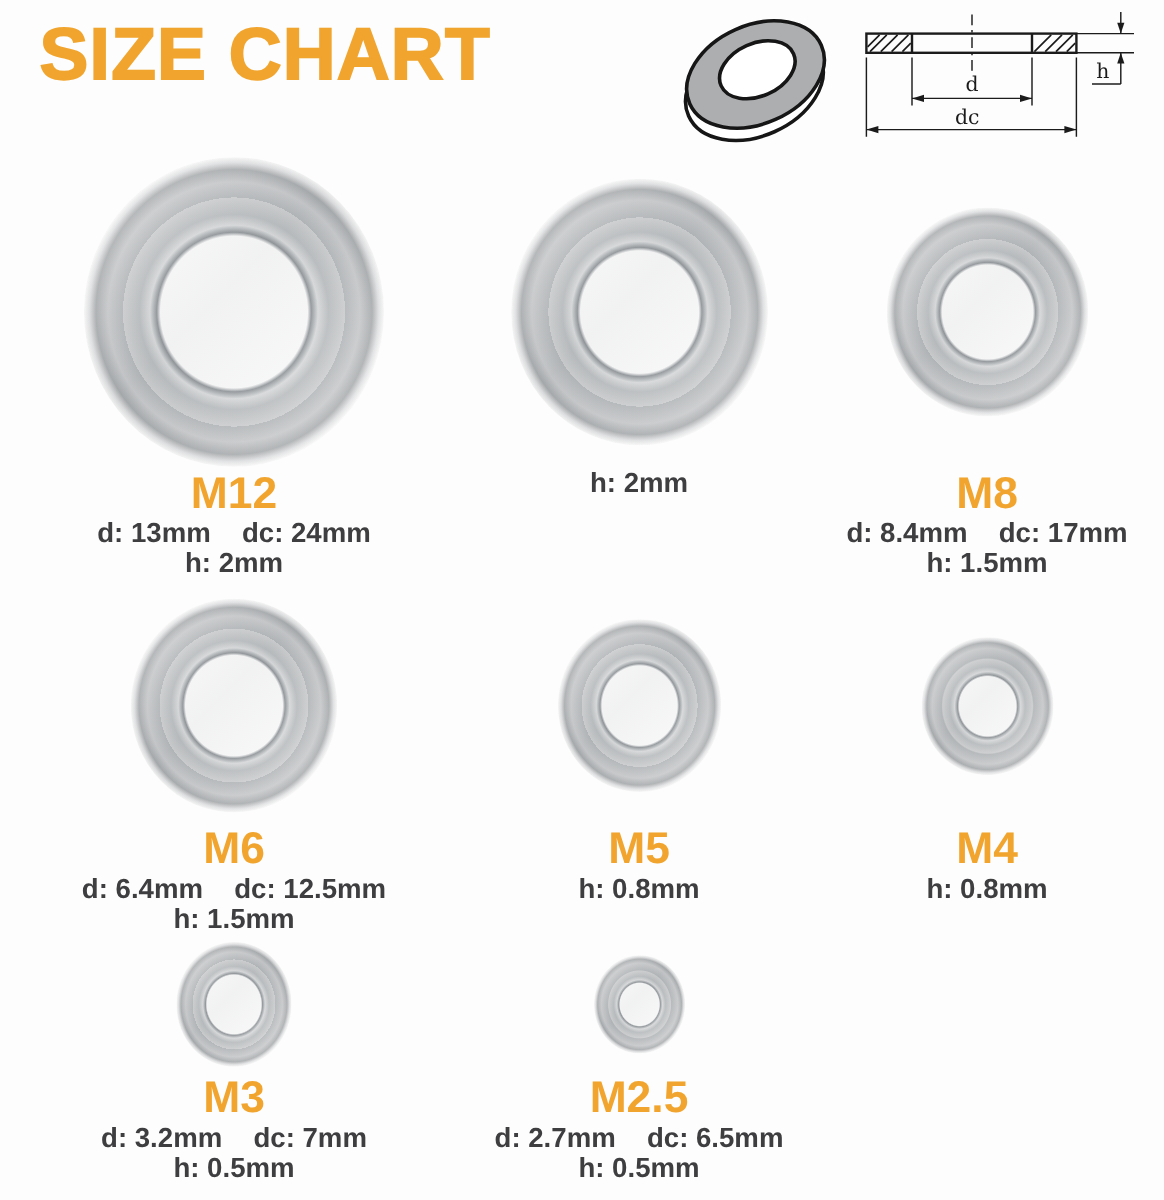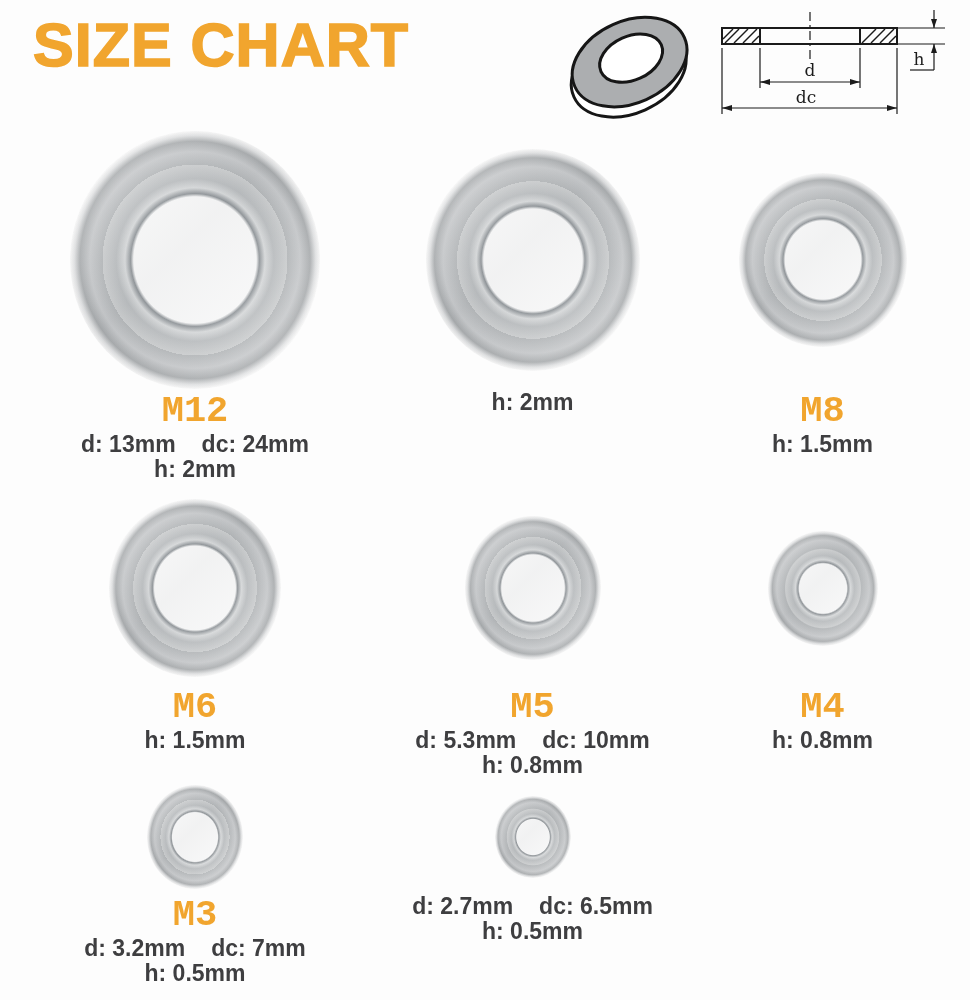--- a/index.html
+++ b/index.html
@@ -47,21 +47,21 @@
         #c9cbcd 84%,
         #a9acae 92%,
         #e3e4e5 96.5%,
         #f6f6f6 99%,
         rgba(255,255,255,0) 100%);
   }
 
   
   .size-name{
     height:42px;line-height:42px;
-    font-family:Liberation Mono, monospace;font-weight:bold;font-size:37px;
+    font-family:Liberation Sans, sans-serif;font-weight:bold;font-size:37px;
     color:var(--accent,#F1A52E);
   }
   .dims{display:flex;flex-direction:column;align-items:center;}
   .dim-line{
     display:flex;column-gap:26px;justify-content:center;
     font-size:23px;font-weight:bold;color:var(--text,#3E3E40);
     line-height:25px;white-space:nowrap;
   }
 </style>
 </head>
@@ -158,47 +158,51 @@
       </div>
     </div>
 
     <div class="cell r1">
       <div class="washer-area">
           <div class="washer" style="--w:168px;--h:174px;--hole:48%;"></div>
         </div>
       <div class="size-name">M8</div>
       <div class="dims">
         <div class="dim-line">
+          <span>d: 8.4mm</span>
+          <span>dc: 17mm</span>
+        </div>
+        <div class="dim-line">
             <span>h: 1.5mm</span>
           </div>
       </div>
     </div>
 
     <div class="cell r2">
       <div class="washer-area">
           <div class="washer" style="--w:172px;--h:178px;--hole:50%;"></div>
         </div>
       <div class="size-name">M6</div>
       <div class="dims">
         <div class="dim-line">
+          <span>d: 6.4mm</span>
+          <span>dc: 12.5mm</span>
+        </div>
+        <div class="dim-line">
             <span>h: 1.5mm</span>
           </div>
       </div>
     </div>
 
     <div class="cell r2">
       <div class="washer-area">
           <div class="washer" style="--w:136px;--h:144px;--hole:49%;"></div>
         </div>
       <div class="size-name">M5</div>
       <div class="dims">
-        <div class="dim-line">
-          <span>d: 5.3mm</span>
-          <span>dc: 10mm</span>
-        </div>
         <div class="dim-line">
             <span>h: 0.8mm</span>
           </div>
       </div>
     </div>
 
     <div class="cell r2">
       <div class="washer-area">
           <div class="washer" style="--w:110px;--h:115px;--hole:46%;"></div>
         </div>
@@ -223,20 +227,21 @@
         <div class="dim-line">
             <span>h: 0.5mm</span>
           </div>
       </div>
     </div>
 
     <div class="cell r3">
       <div class="washer-area">
           <div class="washer" style="--w:76px;--h:82px;--hole:46%;"></div>
         </div>
+      <div class="size-name">M2.5</div>
       <div class="dims">
         <div class="dim-line">
           <span>d: 2.7mm</span>
           <span>dc: 6.5mm</span>
         </div>
         <div class="dim-line">
             <span>h: 0.5mm</span>
           </div>
       </div>
     </div>

